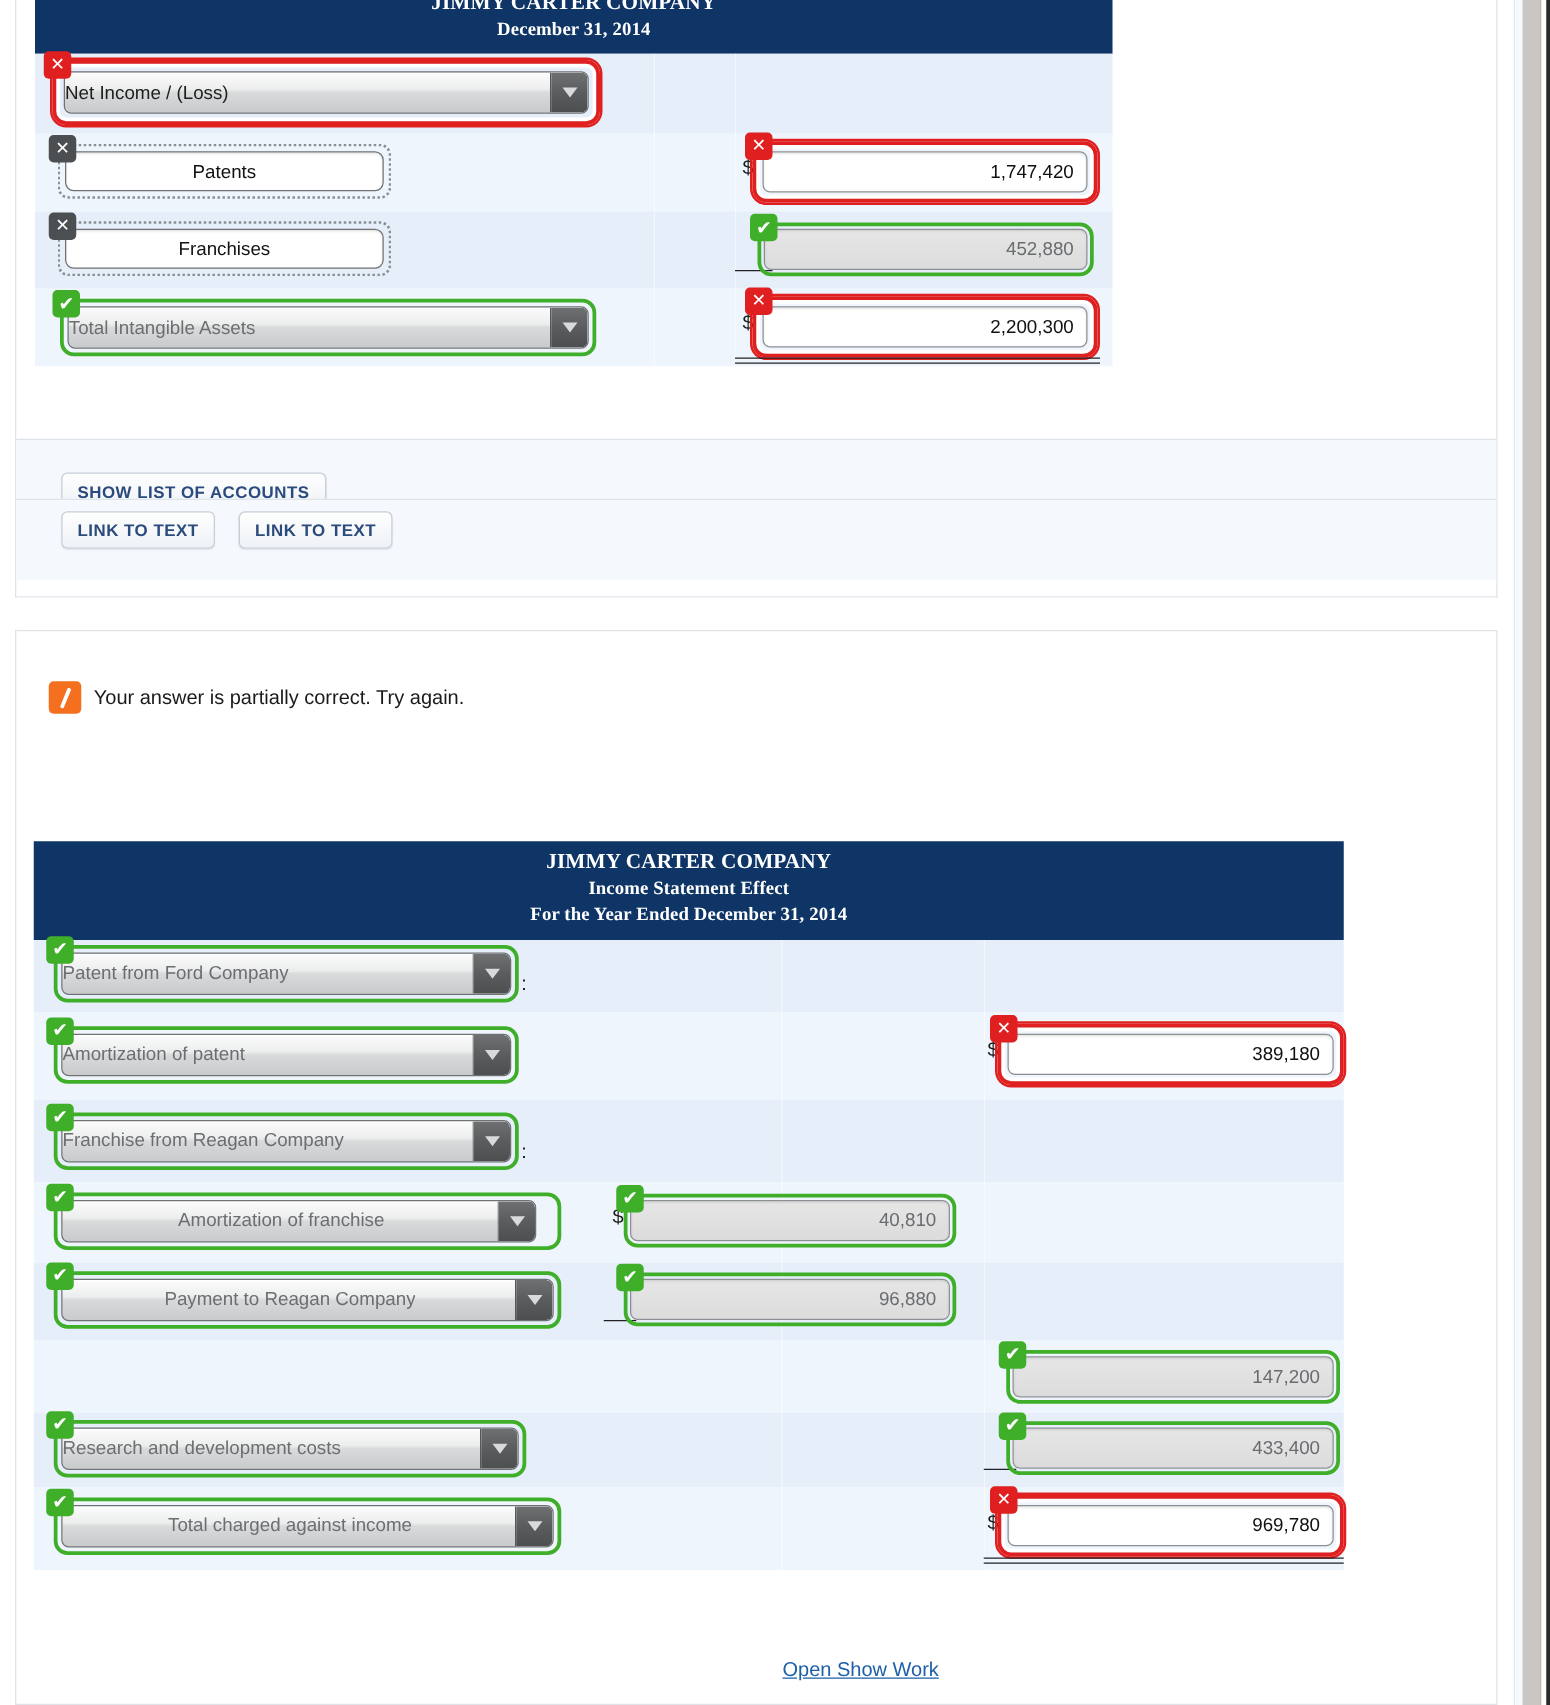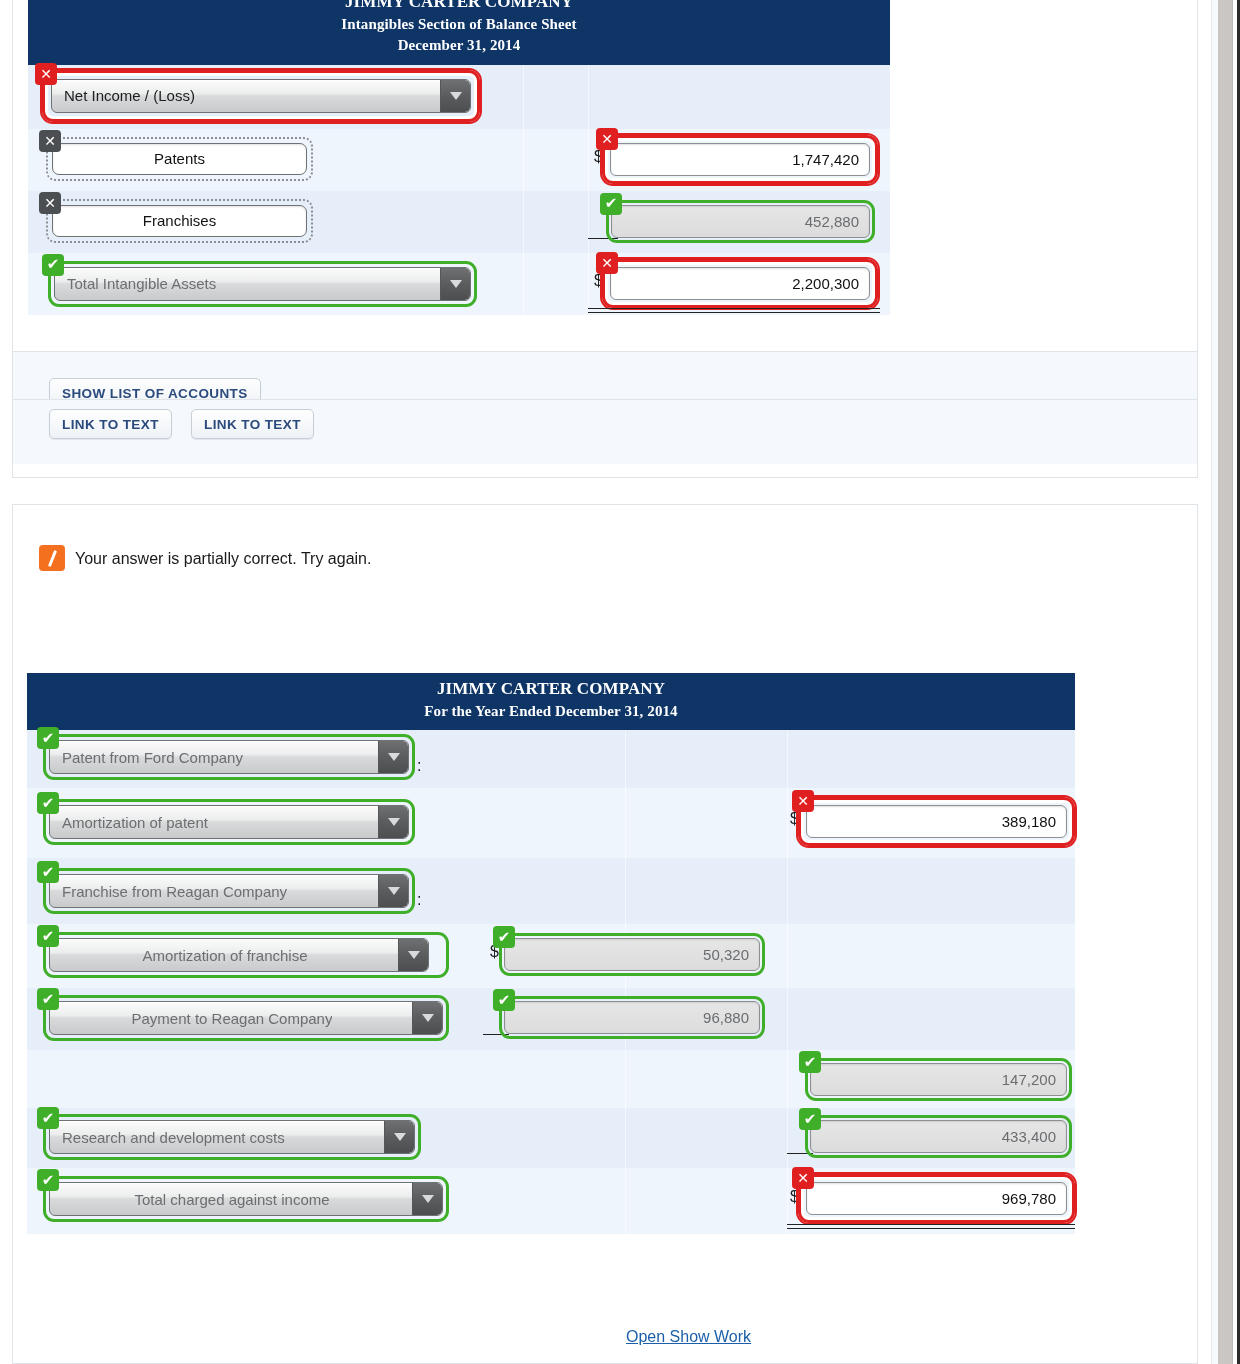--- a/index.html
+++ b/index.html
@@ -47,21 +47,20 @@
 
   
   .sel-wrap { position:absolute; }
   .sel {
     position:relative; display:flex; align-items:center;
     height:34px;
     background:linear-gradient(#fcfcfc 0%, #eceded 42%, #d9dadb 50%, #c9cacb 100%);
     border:1px solid #6f7173; border-radius:6px;
     box-shadow:inset 0 1px 0 rgba(255,255,255,.85);
     color:#6c6f71; font-size:15px;
-    padding-left:12px;
     overflow:hidden;
   }
   .sel.ctr { justify-content:center; padding-left:0; padding-right:28px;}
   .sel .txt { white-space:nowrap; overflow:hidden; }
   .sel .arrow {
     position:absolute; right:0; top:0; bottom:0; width:30px;
     background:linear-gradient(#6e7072 0%, #5a5c5e 50%, #4c4e50 100%);
     border-left:1px solid #55585a;
     border-radius:0 5px 5px 0;
     display:flex; align-items:center; justify-content:center;
@@ -134,21 +133,20 @@
 <body>
 
 <div class="page-col">
 
   <div class="panel" style="left:12px; top:-14px; width:1186px; height:492px; border-top:none;">
 
     <div class="stmt" style="left:15px; top:0px; width:862px;">
 
       <div class="stmt-head">
         <div class="l1">JIMMY CARTER COMPANY</div>
-        <div class="l2">Intangibles Section of Balance Sheet</div>
         <div class="l3">December 31, 2014</div>
       </div>
 
       <div class="srow odd" style="height:64px;">
         <div class="vline" style="left:495px;"></div>
         <div class="vline" style="left:560px;"></div>
         <div class="sel-wrap" style="left:23px; top:14px; width:420px;">
           <div class="ring red" style="left:-9px; top:-9px; right:-9px; bottom:-9px;"></div>
           <div class="badge x" style="left:-16px; top:-16px;">✕</div>
           <div class="sel dark-txt" style="width:420px;">
@@ -240,20 +238,21 @@
     <div class="fb-icon" style="left:26px; top:40px;">
       <span></span>
     </div>
     <div class="fb-text" style="left:62px; top:45px;">Your answer is partially correct.  Try again.</div>
 
 
     <div class="stmt" style="left:14px; top:168px; width:1048px;">
 
       <div class="stmt-head">
         <div class="l1">JIMMY CARTER COMPANY</div>
+        <div class="l2">Income Statement Effect</div>
         <div class="l3">For the Year Ended December 31, 2014</div>
       </div>
 
       <div class="srow odd" style="height:58px;">
         <div class="vline" style="left:598px;"></div>
         <div class="vline" style="left:760px;"></div>
         <div class="sel-wrap" style="left:22px; top:10px; width:360px;">
           <div class="ring green" style="left:-6px; top:-6px; right:-6px; bottom:-6px;"></div>
           <div class="badge ok" style="left:-12px; top:-13px;">✔</div>
           <div class="sel" style="width:360px;">
@@ -316,21 +315,21 @@
             <span class="arrow">
                 <i></i>
               </span>
           </div>
         </div>
         <div class="dollar" style="left:463px; top:19px;">$</div>
         <div class="sel-wrap" style="left:477px; top:14px; width:256px;">
           <div class="ring green" style="left:-5px; top:-5px; right:-5px; bottom:-5px;"></div>
           <div class="badge ok" style="left:-11px; top:-12px;">✔</div>
           <div class="nin gray" style="width:256px;">
-            <span>50,320</span>
+            <span>40,810</span>
           </div>
         </div>
       </div>
 
       <div class="srow odd" style="height:62px;">
         <div class="vline" style="left:598px;"></div>
         <div class="vline" style="left:760px;"></div>
         <div class="sel-wrap" style="left:22px; top:13px; width:394px;">
           <div class="ring green" style="left:-6px; top:-6px; right:-6px; bottom:-6px;"></div>
           <div class="badge ok" style="left:-12px; top:-13px;">✔</div>

